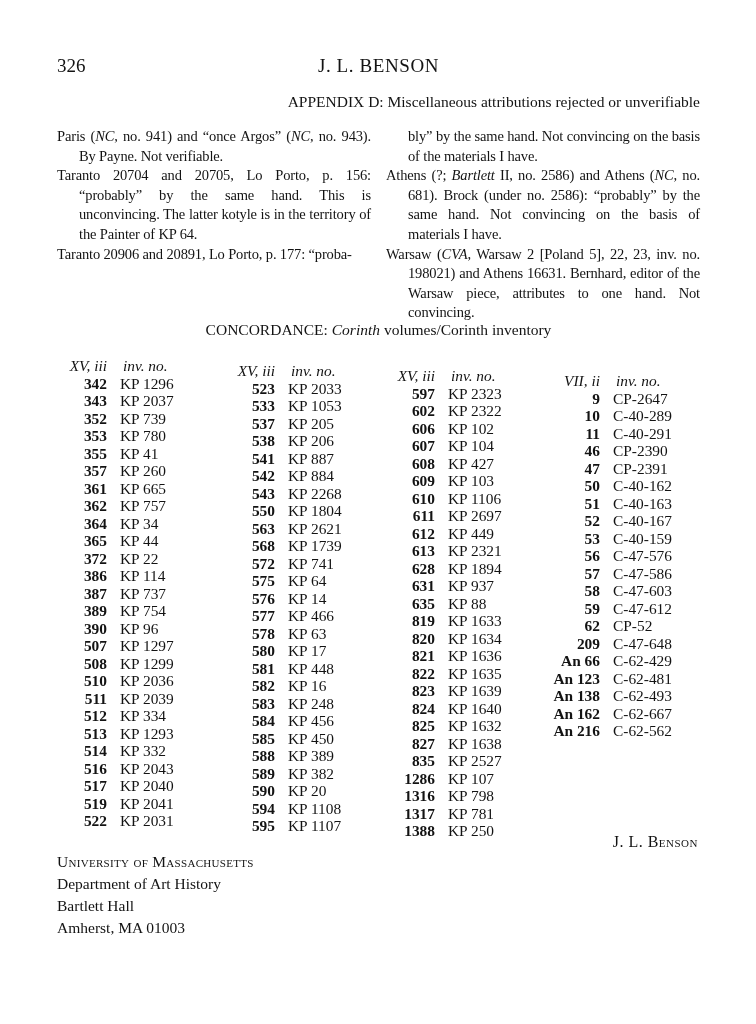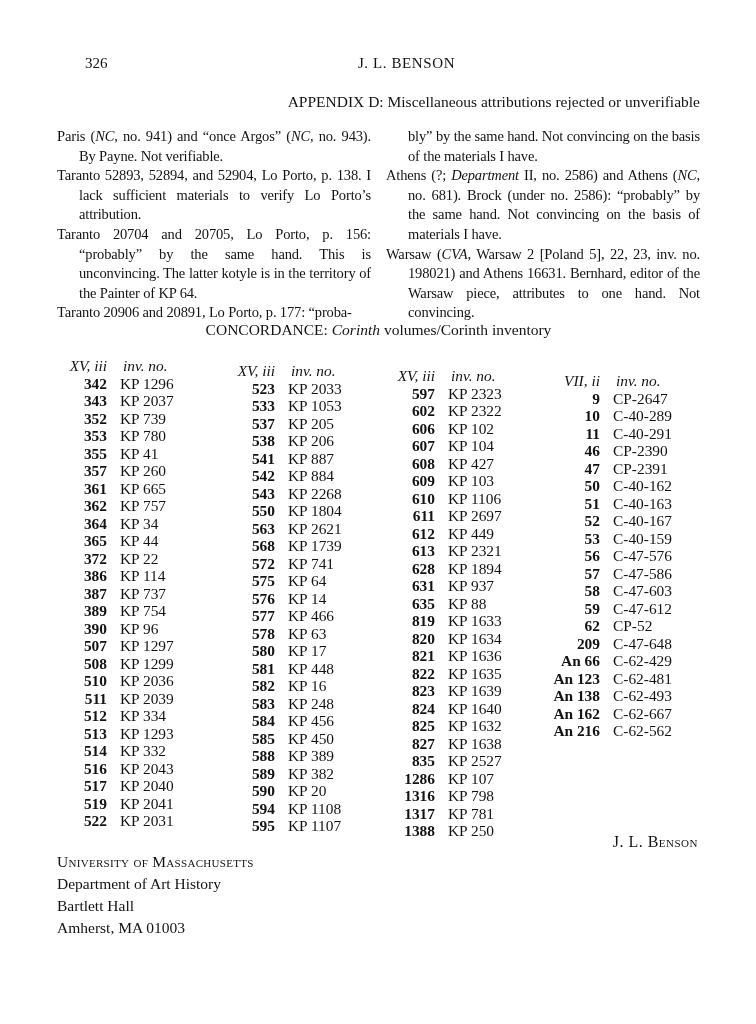--- a/index.html
+++ b/index.html
@@ -11,24 +11,23 @@
     color: #131313;
     font-family: "Liberation Serif", "DejaVu Serif", serif;
     overflow: hidden;
     margin: 0 auto;
   }
   
   .page-header {
     position: absolute;
     top: 55px; left: 57px;
     width: 643px;
-    font-size: 15px;
+    font-size: 19px;
     text-align: center;
     letter-spacing: 0.6px;
-    margin-left: 28px;
   }
   .page-num {
     position: absolute;
     left: 0; top: 0;
     letter-spacing: 0;
   }
   .appendix-title {
     position: absolute;
     top: 93px; left: 57px;
     width: 643px;
@@ -101,27 +100,26 @@
   <div class="page-header">
     <span class="page-num">326</span>
     <span>J. L. BENSON</span>
   </div>
 
   <div class="appendix-title">APPENDIX D: Miscellaneous attributions rejected or unverifiable</div>
 
   <div class="columns">
     <div class="col">
         <p class="para hanging">Paris (<i>NC</i>, no. 941) and “once Argos” (<i>NC</i>, no. 943). By Payne. Not verifiable.</p>
-        <p class="para hanging">Taranto 52893, 52894, and 52904, Lo Porto, p. 138. I lack sufficient materials to verify Lo Porto’s attribution.</p>
         <p class="para hanging">Taranto 20704 and 20705, Lo Porto, p. 156: “probably” by the same hand. This is unconvincing. The latter kotyle is in the territory of the Painter of KP 64.</p>
         <p class="para hanging">Taranto 20906 and 20891, Lo Porto, p. 177: “proba-</p>
       </div>
     <div class="col">
         <p class="para continuation">bly” by the same hand. Not convincing on the basis of the materials I have.</p>
-        <p class="para hanging">Athens (?; <i>Department</i> II, no. 2586) and Athens (<i>NC</i>, no. 681). Brock (under no. 2586): “probably” by the same hand. Not convincing on the basis of materials I have.</p>
+        <p class="para hanging">Athens (?; <i>Bartlett</i> II, no. 2586) and Athens (<i>NC</i>, no. 681). Brock (under no. 2586): “probably” by the same hand. Not convincing on the basis of materials I have.</p>
         <p class="para hanging">Warsaw (<i>CVA</i>, Warsaw 2 [Poland 5], 22, 23, inv. no. 198021) and Athens 16631. Bernhard, editor of the Warsaw piece, attributes to one hand. Not convincing.</p>
       </div>
   </div>
 
   <div class="conc-heading">CONCORDANCE: <i>Corinth</i> volumes/Corinth inventory</div>
 
   <div class="conc-table">
       <div class="cgroup g0">
         <div class="crow chead">
           <span class="cnum">XV, iii</span>

